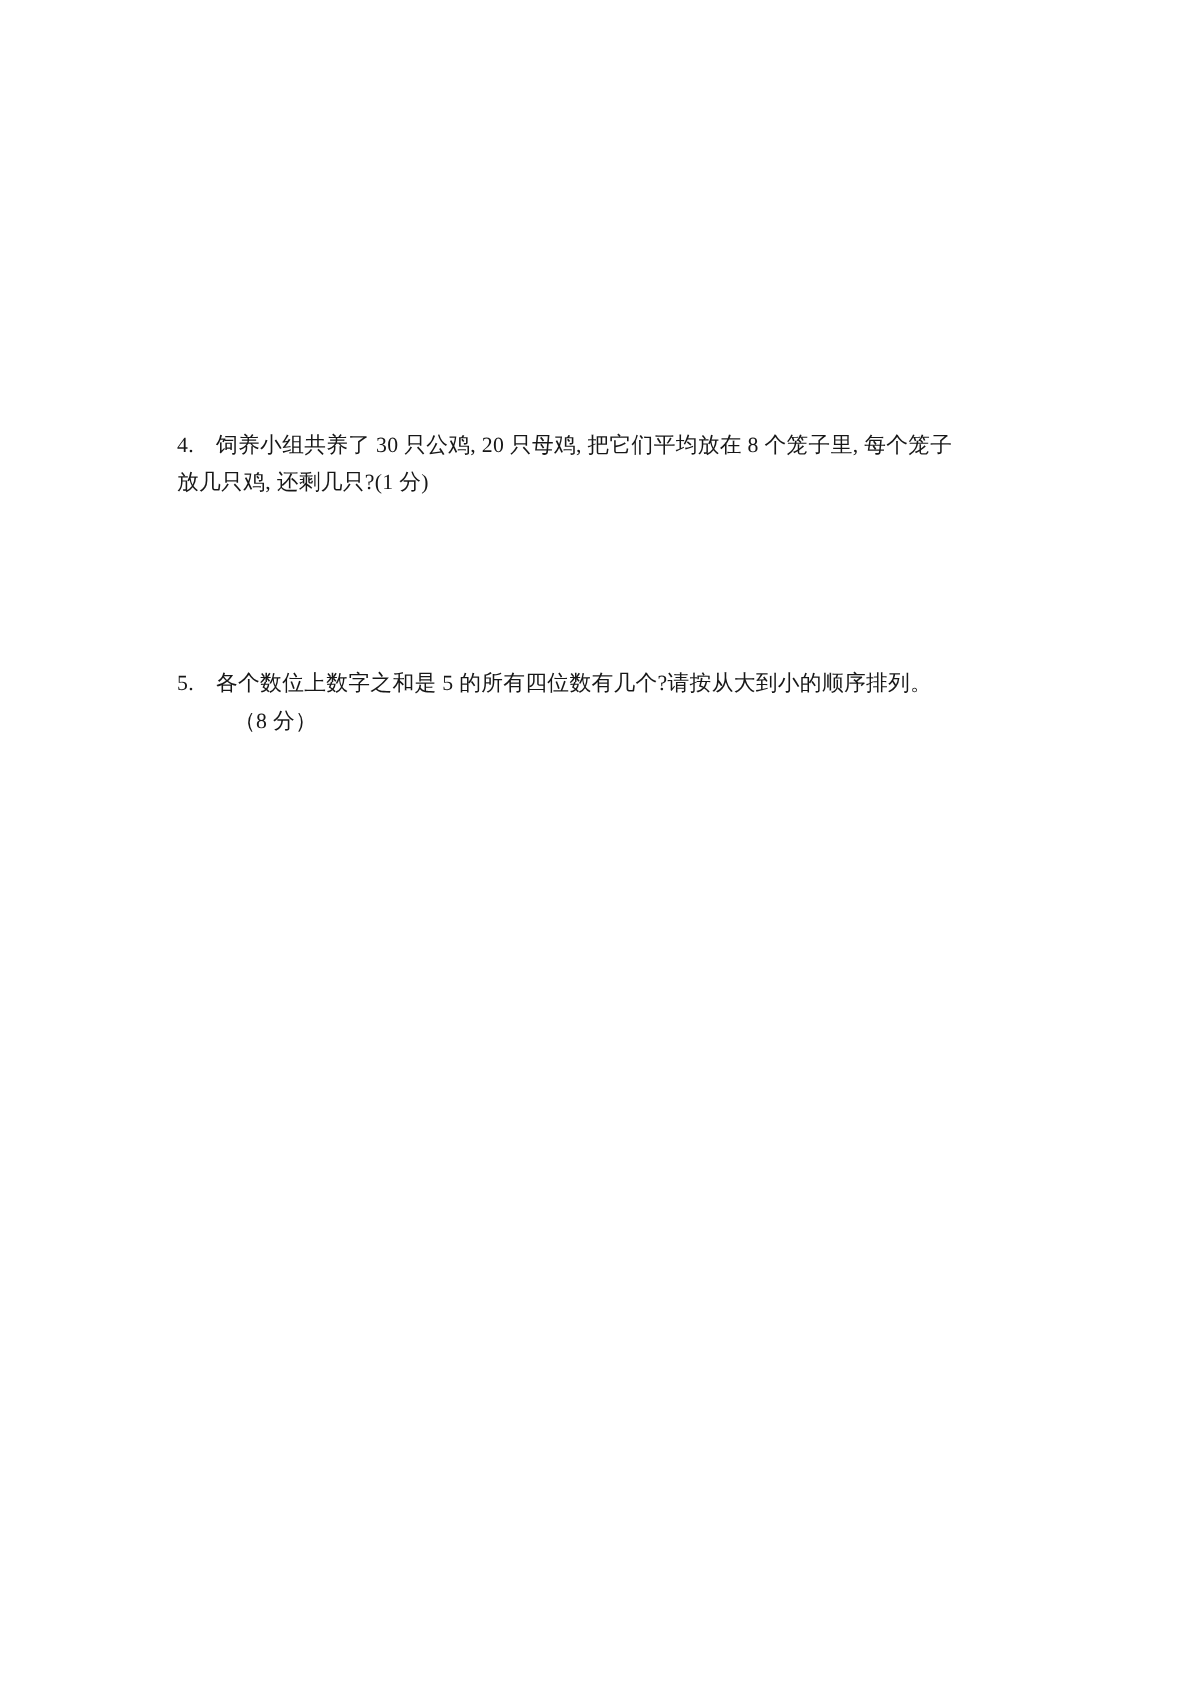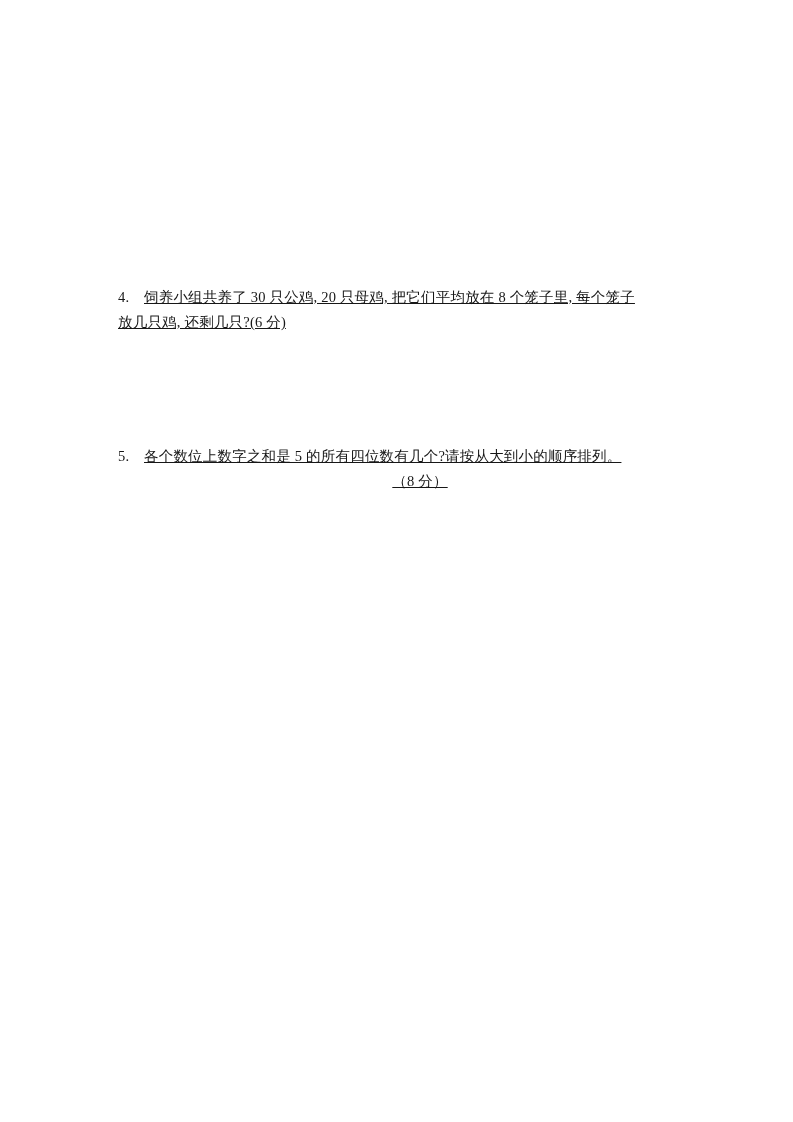--- a/index.html
+++ b/index.html
@@ -34,21 +34,20 @@
     display: flex;
     align-items: flex-start;
   }
   .q-num {
     width: 26px;
     flex: 0 0 26px;
     text-align: left;
   }
   .q-body {
     flex: 1 1 auto;
-    text-decoration: underline;
   }
   .q-line {
     display: block;
     white-space: pre-wrap;
   }
   
   #question-4 {
     left: 118px;
     top: 285px;
     width: 562px;
@@ -57,34 +56,33 @@
     margin-left: -26px;
   }
   
   #question-5 {
     left: 118px;
     top: 444px;
     width: 566px;
   }
   #question-5 .q-line-2 {
     margin-left: 12px;
-    text-align: center;
   }
 </style>
 </head>
 <body>
 
 <div class="page">
 
   <div class="question" id="question-4">
     <div class="q-row">
       <span class="q-num">4.</span>
       <span class="q-body">
         <span class="q-line q-line-1">饲养小组共养了 30 只公鸡, 20 只母鸡, 把它们平均放在 8 个笼子里, 每个笼子</span>
-        <span class="q-line q-line-2">放几只鸡, 还剩几只?(6 分)</span>
+        <span class="q-line q-line-2">放几只鸡, 还剩几只?(1 分)</span>
       </span>
     </div>
   </div>
 
   <div class="question" id="question-5">
     <div class="q-row">
       <span class="q-num">5.</span>
       <span class="q-body">
         <span class="q-line q-line-1">各个数位上数字之和是 5 的所有四位数有几个?请按从大到小的顺序排列。</span>
         <span class="q-line q-line-2">（8 分）</span>

